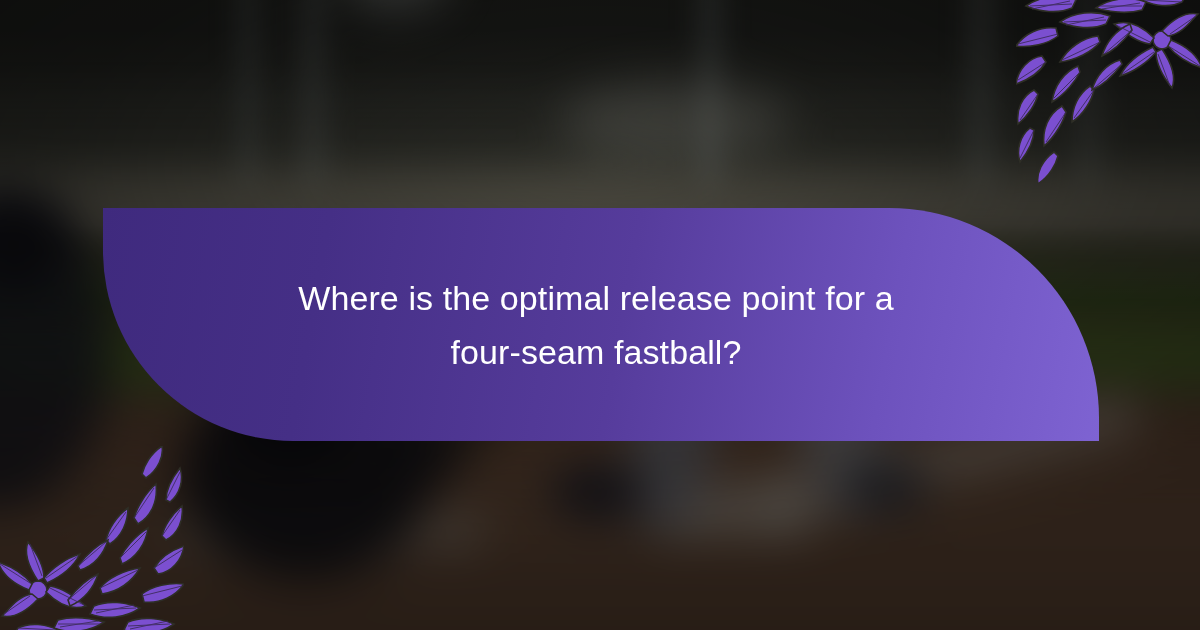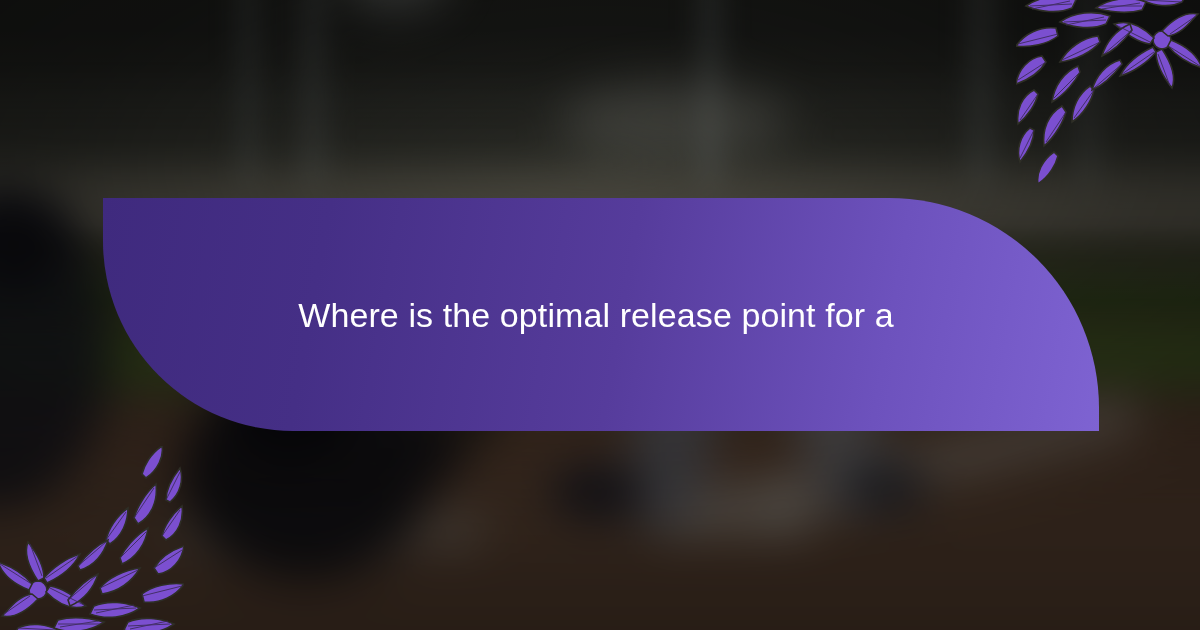--- a/index.html
+++ b/index.html
@@ -89,21 +89,21 @@
     height: 190px;
     pointer-events: none;
   }
   .ornament.tr { top: -6px; right: -6px; }
   .ornament.bl { bottom: -6px; left: -6px; transform: scale(-1,-1); }
 
   
   .banner-wrap {
     position: absolute;
     left: 103px;
-    top: 198px;
+    top: 208px;
     width: 996px;
     height: 233px;
   }
   .banner {
     position: absolute;
     inset: 0;
     background: linear-gradient(100deg, #3f2a7e 0%, #452f86 22%, #563c9c 52%, #6d52bd 78%, #7e63d2 100%);
     border-radius: 0 210px 0 190px;
   }
   .banner-text {
@@ -276,16 +276,17 @@
           <path d="M84 80 L52 58"></path>
         </g>
       </g>
     </g>
   </svg>
 
   <div class="banner-wrap">
     <div class="banner"></div>
     <div class="banner-text">
       <div class="line">Where is the optimal release point for a</div>
+      <div class="line">four-seam fastball?</div>
     </div>
   </div>
 
 </div>
 
 </body></html>

